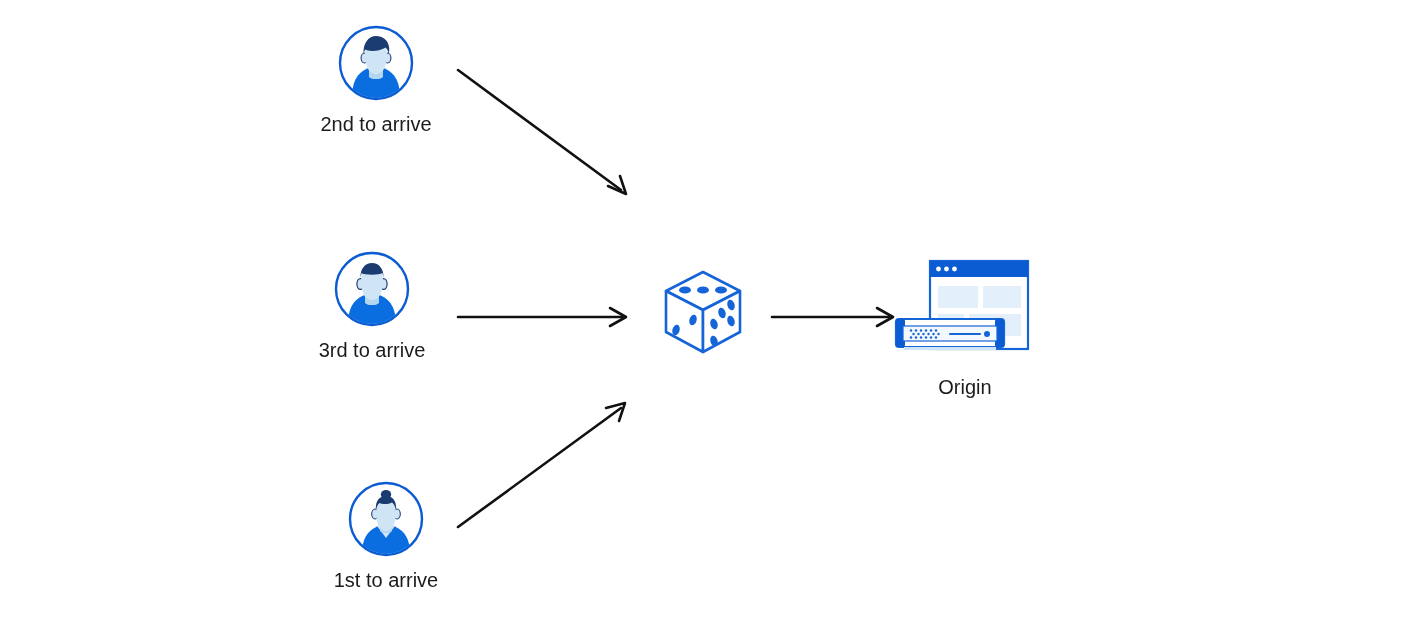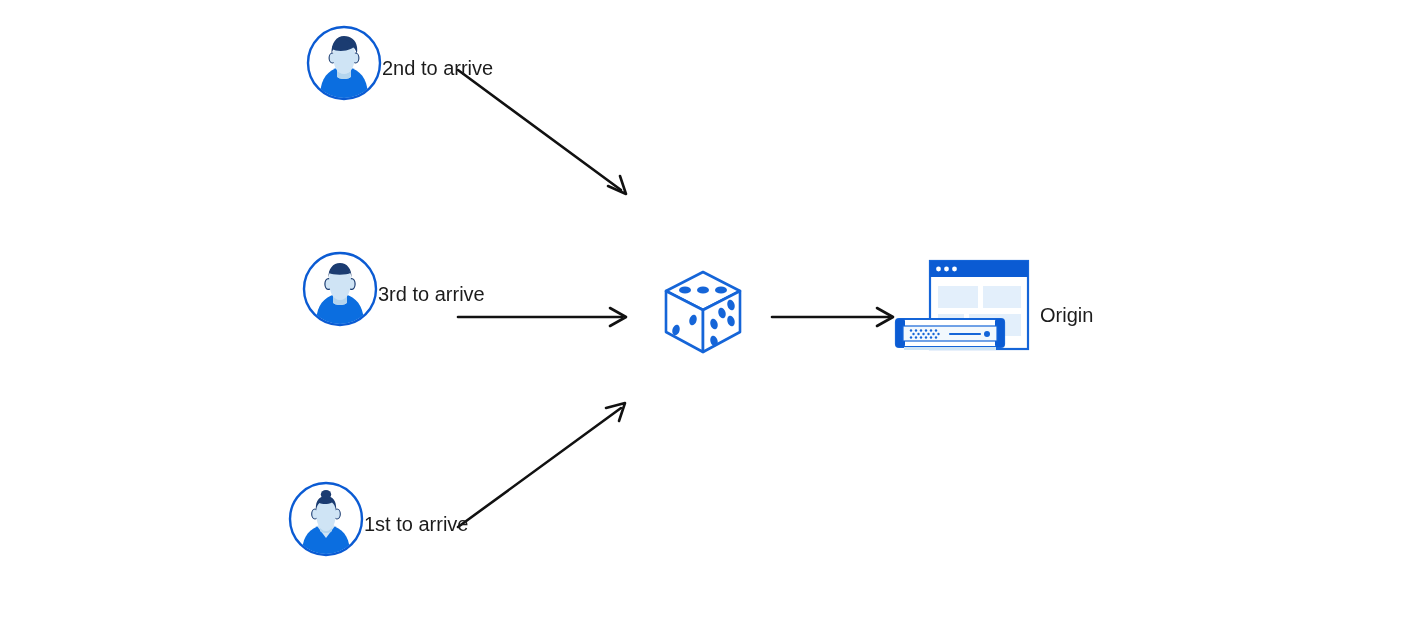--- a/index.html
+++ b/index.html
@@ -17,21 +17,21 @@
   }
   .canvas {
     position: absolute;
     left: 0; top: 0;
     width: 1405px;
     height: 633px;
   }
   .node {
     position: absolute;
     display: flex;
-    flex-direction: row;
+    flex-direction: column;
     align-items: center;
   }
   .icon-wrap {
     display: block;
     line-height: 0;
   }
   .node-label {
     margin-top: 10px;
     font-size: 20px;
     line-height: 26px;
@@ -43,21 +43,21 @@
   .arrow-layer {
     position: absolute;
     left: 0; top: 0;
     width: 1405px;
     height: 633px;
     pointer-events: none;
   }
   
   #node-user-2 { left: 306px; top: 25px;  width: 140px; }
   #node-user-3 { left: 302px; top: 251px; width: 140px; align-items: center; }
-  #node-user-1 { left: 288px; top: 481px; width: 140px; }
+  #node-user-1 { left: 316px; top: 481px; width: 140px; }
   #node-dice   { left: 660px; top: 268px; width: 86px;  }
   #node-origin { left: 890px; top: 255px; width: 150px; }
   #node-origin .node-label { margin-top: 14px; }
 </style>
 </head>
 <body>
 
 <div class="canvas">
 
   <svg class="arrow-layer" viewBox="0 0 1405 633" width="1405" height="633">

